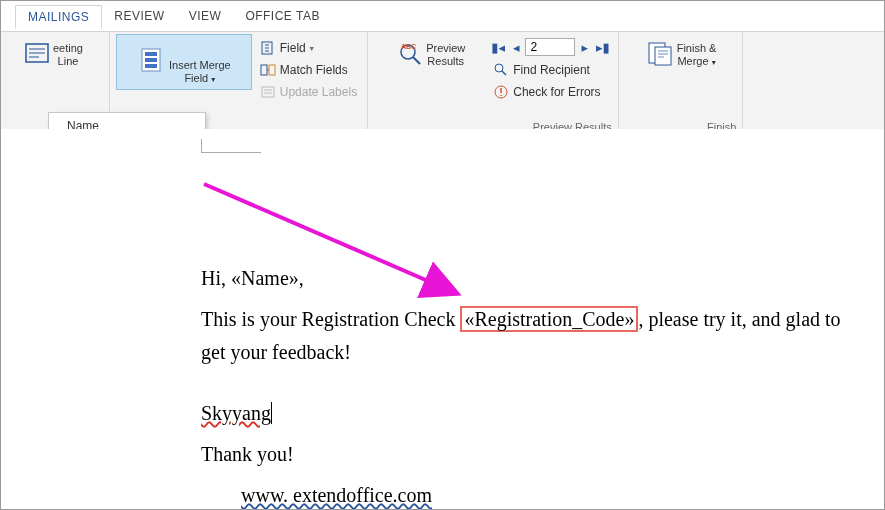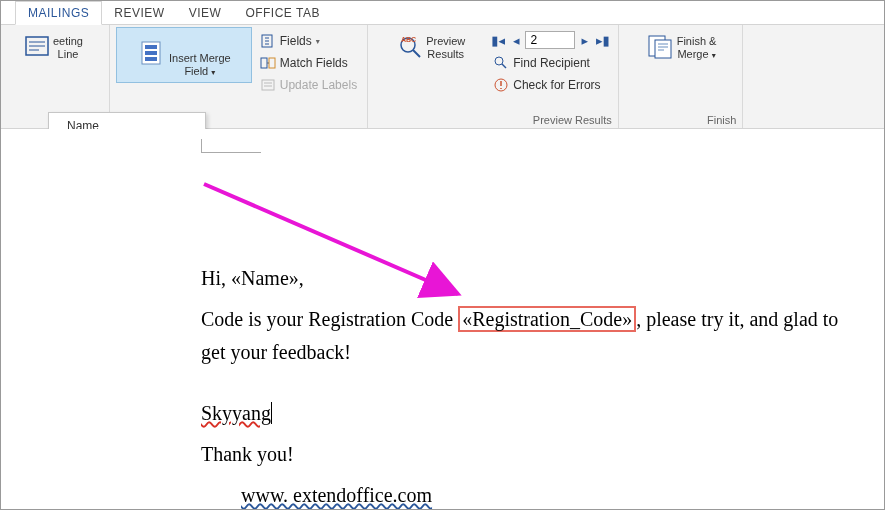--- a/index.html
+++ b/index.html
@@ -1,18 +1,18 @@
 <!DOCTYPE html>
 <html><head>
 <meta charset="utf-8">
 <style>
 * { box-sizing: border-box; margin: 0; padding: 0; }
 body { font-family: "Segoe UI", Tahoma, sans-serif; font-size: 12px; background: #fff; width: 885px; height: 510px; overflow: hidden; border: 1px solid #999; position: relative; }
 
-.tabs { display: flex; background: #fff; height: 24px; align-items: center; padding-left: 14px; gap: 0; border-bottom: 1px solid #d4d4d4; }
+.tabs { display: flex; background: #fff; height: 31px; align-items: center; padding-left: 14px; gap: 0; border-bottom: 1px solid #d4d4d4; }
 .tab { padding: 4px 12px; font-size: 12px; letter-spacing: 0.5px; color: #444; cursor: pointer; }
 .tab.active { color: #2b579a; background: #fff; border: 1px solid #d4d4d4; border-bottom: 1px solid #fff; margin-bottom: -1px; }
 
 .ribbon { display: flex; background: #f3f3f3; height: 104px; border-bottom: 1px solid #d4d4d4; }
 .group { border-right: 1px solid #d9d9d9; padding: 2px 6px 0 6px; display: flex; flex-direction: column; }
 .group-body { flex: 1; display: flex; align-items: flex-start; gap: 4px; }
 .group-label { text-align: right; font-size: 11px; color: #666; padding: 2px 0; }
 
 .bigbtn { display: flex; flex-direction: row; align-items: center; justify-content: flex-start; padding: 4px 20px; min-width: 56px; cursor: pointer; text-align: center; line-height: 1.2; }
 .bigbtn.selected { background: #cde6f7; border: 1px solid #92c0e0; }
@@ -90,21 +90,21 @@
 Field</span> <span style="font-size:8px;">▾</span></div>
       </div>
       <div class="stack" style="padding-top:4px;">
         <div class="smallbtn">
           <span class="icon">
               <svg width="16" height="16">
                 <rect x="2" y="2" width="10" height="12" fill="none" stroke="#2b579a"></rect>
                 <path d="M5 5h4M5 8h4M5 11h4" stroke="#2b579a"></path>
               </svg>
             </span>
-          <span>Fields</span>
+          <span>Field</span>
           <span style="font-size:8px;color:#666;">▾</span>
         </div>
         <div class="smallbtn">
           <span class="icon">
               <svg width="16" height="16">
                 <rect x="1" y="3" width="6" height="10" fill="none" stroke="#2b579a"></rect>
                 <rect x="9" y="3" width="6" height="10" fill="none" stroke="#d08c2e"></rect>
                 <path d="M7 8h2" stroke="#666"></path>
               </svg>
             </span>
@@ -193,21 +193,21 @@
   <div class="dd-item hl">Registration_Code</div>
 </div>
 
 <div class="doc-area">
   <div class="ruler-top"></div>
   <div class="page">
     <p>
       <span>Hi, </span><span class="mergefield">«Name»</span><span>,</span>
     </p>
     <p>
-      <span>Code is your Registration Code </span><span class="fieldbox">«Registration_Code»</span><span>, please try it, and glad to get your feedback!</span>
+      <span>This is your Registration Check </span><span class="fieldbox">«Registration_Code»</span><span>, please try it, and glad to get your feedback!</span>
     </p>
     <p style="margin-top:28px;"><span class="spellwave cursor-caret">Skyyang</span></p>
     <p>Thank you!</p>
     <p><span class="hyperwave">www. extendoffice.com</span></p>
   </div>
 </div>
 
 <svg class="arrow-overlay" style="top:175px;left:195px;" width="290" height="140">
   <defs>
       <marker id="ah" markerWidth="12" markerHeight="12" refX="9" refY="5" orient="auto">

